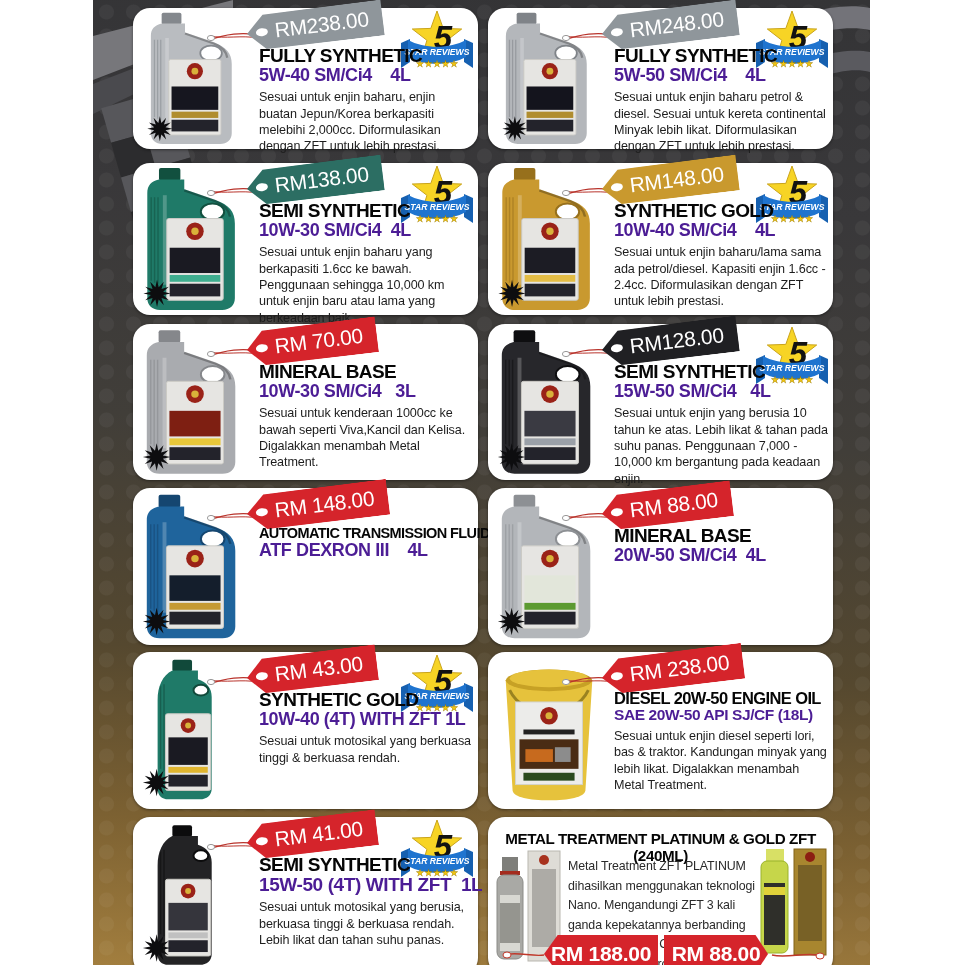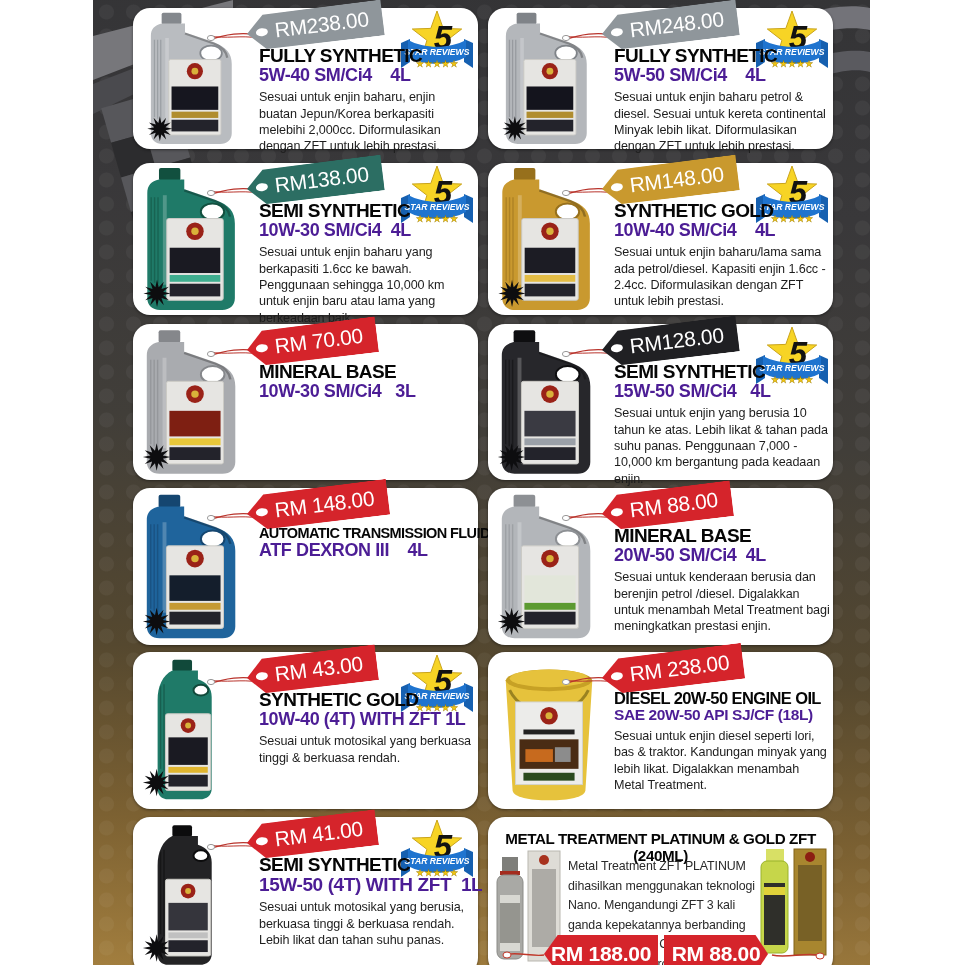--- a/index.html
+++ b/index.html
@@ -274,20 +274,21 @@
       <ellipse cx="4" cy="12" rx="3.6" ry="2.6" fill="#fff" stroke="#9a9a9a" stroke-width="1"></ellipse>
     </svg>
     <div class="tag" style="background: rgb(213, 36, 43);">
       <span class="hole"></span>
       <span>RM 70.00</span>
     </div>
 
     <div class="info">
       <div class="title">MINERAL BASE</div>
       <div class="spec">10W-30 SM/Ci4   3L</div>
+      <div class="desc">Sesuai untuk kenderaan 1000cc ke bawah seperti Viva,Kancil dan Kelisa. Digalakkan menambah Metal Treatment.</div>
     </div>
   </div>
     <div class="card" style="left: 488px; top: 324px; height: 156px;">
     <div class="bottle-box"><svg viewBox="0 0 120 148" preserveAspectRatio="xMidYMid meet">
  <rect x="24" y="2" width="22" height="13" rx="2" fill="#0e0e10"></rect>
  <path d="M24 14 h26 v10 l32 11 c14 5 20 12 20 24 v77 c0 7 -5 12 -13 12 H25 c-8 0 -13 -5 -13 -12 V28 c0 -8 4 -12 12 -14 z" fill="#27272b"></path>
  <path d="M50 25 l32 11 c10 4 14 9 15 16" stroke="rgba(0,0,0,.28)" stroke-width="2.5" fill="none"></path>
  <ellipse cx="79" cy="47" rx="12" ry="8.5" fill="#fff" stroke="#0e0e10" stroke-width="2"></ellipse>
  <path d="M16 32 V118 M19.5 32 V120 M23 32 V121" stroke="#0e0e10" stroke-width="1.4" opacity=".55" fill="none"></path>
  <rect x="28" y="30" width="4" height="92" fill="#ffffff" opacity=".22"></rect>
@@ -377,21 +378,20 @@
       <ellipse cx="4" cy="12" rx="3.6" ry="2.6" fill="#fff" stroke="#9a9a9a" stroke-width="1"></ellipse>
     </svg>
     <div class="tag" style="background: rgb(213, 36, 43);">
       <span class="hole"></span>
       <span>RM 88.00</span>
     </div>
 
     <div class="info">
       <div class="title">MINERAL BASE</div>
       <div class="spec">20W-50 SM/Ci4  4L</div>
-      <div class="desc">Sesuai untuk kenderaan berusia dan berenjin petrol /diesel. Digalakkan untuk menambah Metal Treatment bagi meningkatkan prestasi enjin.</div>
     </div>
   </div>
     <div class="card" style="left: 133px; top: 652px; height: 157px;">
     <div class="bottle-box"><svg viewBox="0 0 120 148" preserveAspectRatio="xMidYMid meet">
  <rect x="38" y="3" width="20" height="12" rx="2" fill="#11493a"></rect>
  <path d="M38 14 h26 v9 c9 3 14 9 14 18 v93 c0 7 -5 11 -12 11 H34 c-7 0 -11 -4 -11 -11 V44 c0 -14 5 -25 15 -30 z" fill="#1f7a68"></path>
  <ellipse cx="67" cy="34" rx="7.5" ry="5.5" fill="#fff" stroke="#11493a" stroke-width="2"></ellipse>
  <path d="M26 30 v84 M29.5 28 v88" stroke="#11493a" stroke-width="1.4" opacity=".55" fill="none"></path>
  <rect x="31" y="58" width="46" height="78" rx="2" fill="#e6e5e2" stroke="#cbcac5" stroke-width="1"></rect>
  <circle cx="54" cy="70" r="7.5" fill="#9a2218"></circle>

